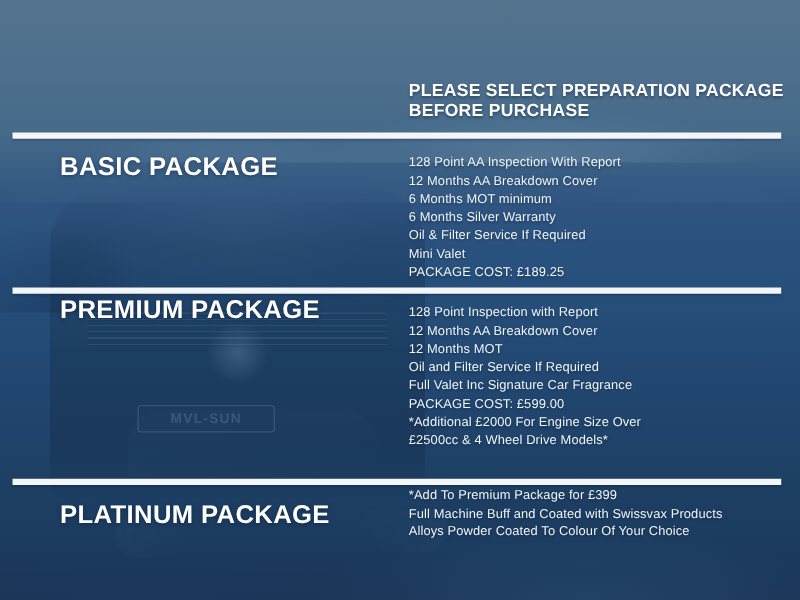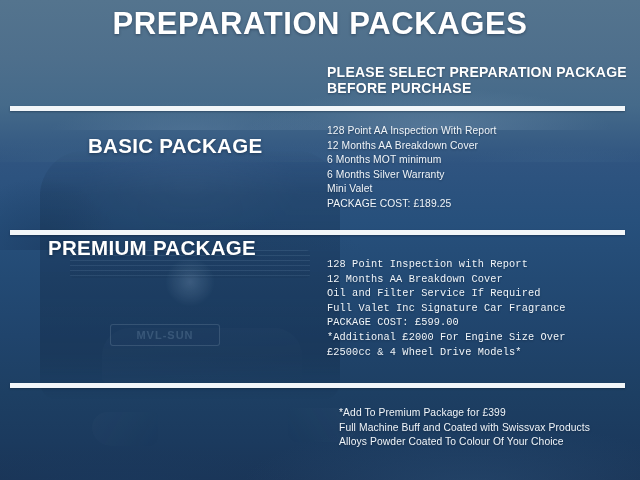--- a/index.html
+++ b/index.html
@@ -124,34 +124,34 @@
   .div1{top:106px;}
   .div2{top:230px;}
   .div3{top:383px;}
 
   .pkg-title{
     position:absolute;left:48px;
     font-size:20.5px;font-weight:bold;letter-spacing:.3px;
     color:#ffffff;white-space:nowrap;
     text-shadow:0 1px 3px rgba(10,25,45,.50);
   }
-  .t-basic{top:134px;margin-left:40px;}
+  .t-basic{top:122px;}
   .t-premium{top:236px;}
   .t-platinum{top:400px;}
 
   .pkg-list{
     position:absolute;left:327px;
     font-size:10.3px;line-height:14.6px;font-weight:normal;
     color:#f0f5f9;letter-spacing:.1px;
     text-shadow:0 1px 2px rgba(10,25,45,.40);
   }
   .pkg-list div{white-space:nowrap;}
   .l-basic{top:124px;}
-  .l-premium{top:257px;font-family:Liberation Mono, monospace;}
-  .l-platinum{top:406px;margin-left:12px;}
+  .l-premium{top:244px;}
+  .l-platinum{top:390px;}
 </style>
 </head>
 <body>
 
 <div id="poster">
 
   <div class="layer ridge-far"></div>
   <div class="layer ridge-mid"></div>
   <div class="layer ridge-near"></div>
   <div class="layer ridge-low"></div>
@@ -161,52 +161,54 @@
     <div class="car-light-l"></div>
     <div class="car-light-r"></div>
   </div>
   <div class="car-grille"></div>
   <div class="car-plate">
     <span>MVL-SUN</span>
   </div>
 
   <div class="content">
 
-    <div class="title">PREPARATION PACKAGES</div>
 
     <div class="subtitle">
       <div>PLEASE SELECT PREPARATION PACKAGE</div>
       <div>BEFORE PURCHASE</div>
     </div>
 
     <div class="divider div1"></div>
     <div class="divider div2"></div>
     <div class="divider div3"></div>
 
     <div class="pkg-title t-basic">BASIC PACKAGE</div>
     <div class="pkg-list l-basic">
       <div>128 Point AA Inspection With Report</div>
       <div>12 Months AA Breakdown Cover</div>
       <div>6 Months MOT minimum</div>
       <div>6 Months Silver Warranty</div>
+      <div>Oil &amp; Filter Service If Required</div>
       <div>Mini Valet</div>
       <div>PACKAGE COST: £189.25</div>
     </div>
 
     <div class="pkg-title t-premium">PREMIUM PACKAGE</div>
     <div class="pkg-list l-premium">
       <div>128 Point Inspection with Report</div>
       <div>12 Months AA Breakdown Cover</div>
+      <div>12 Months MOT</div>
       <div>Oil and Filter Service If Required</div>
       <div>Full Valet Inc Signature Car Fragrance</div>
       <div>PACKAGE COST: £599.00</div>
       <div>*Additional £2000 For Engine Size Over</div>
       <div>£2500cc &amp; 4 Wheel Drive Models*</div>
     </div>
 
+    <div class="pkg-title t-platinum">PLATINUM PACKAGE</div>
     <div class="pkg-list l-platinum">
       <div>*Add To Premium Package for £399</div>
       <div>Full Machine Buff and Coated with Swissvax Products</div>
       <div>Alloys Powder Coated To Colour Of Your Choice</div>
     </div>
 
   </div>
 </div>
 
 </body></html>

